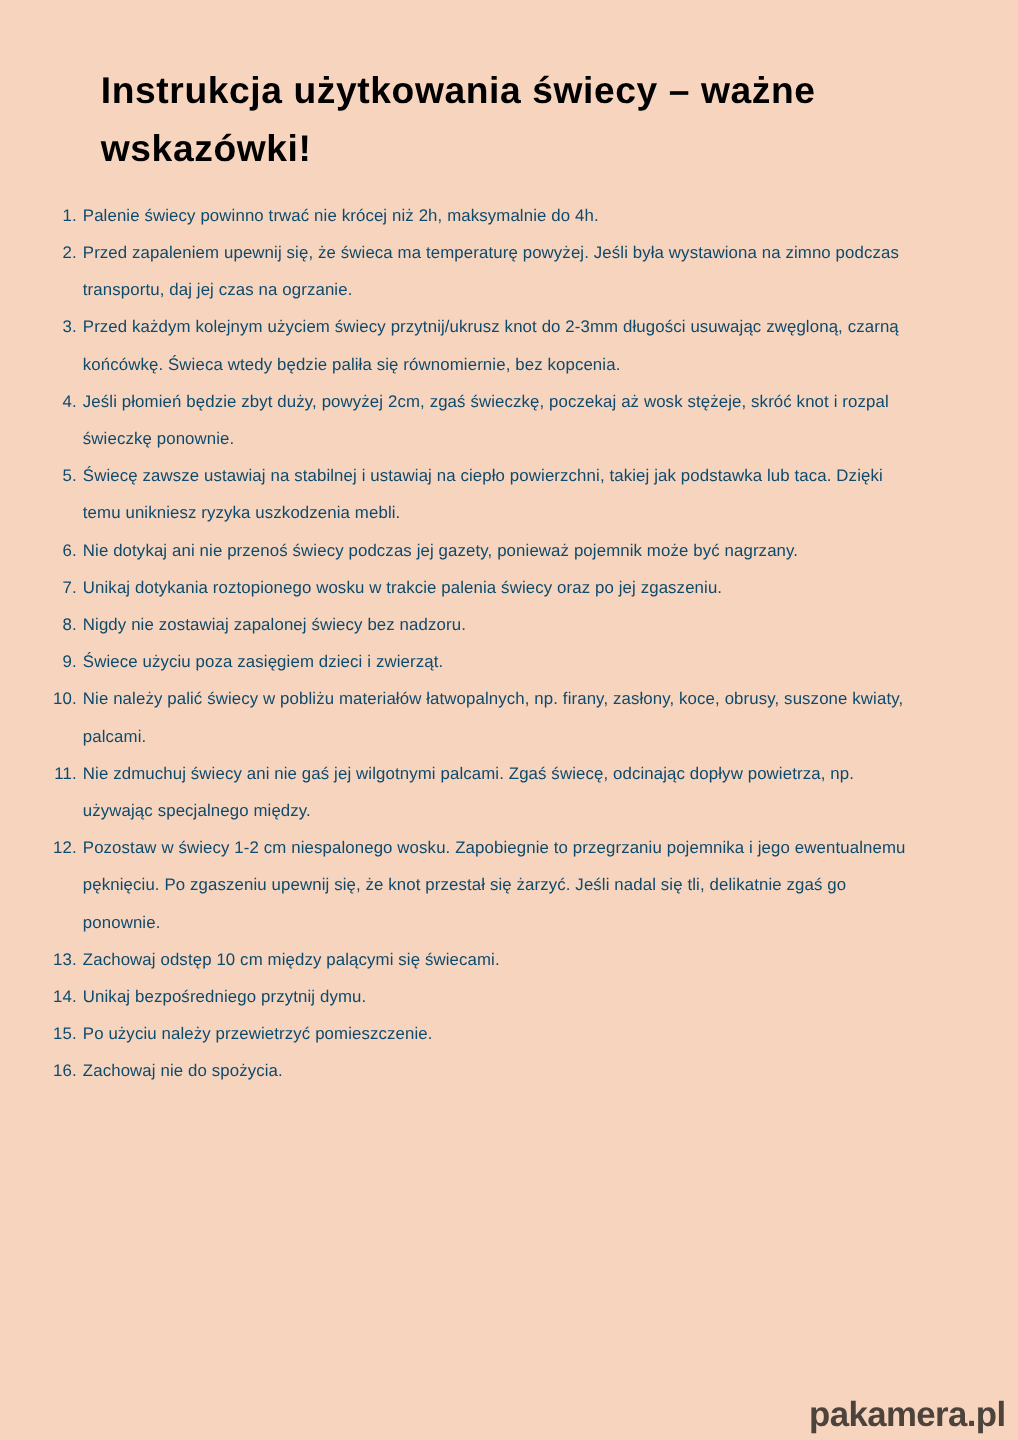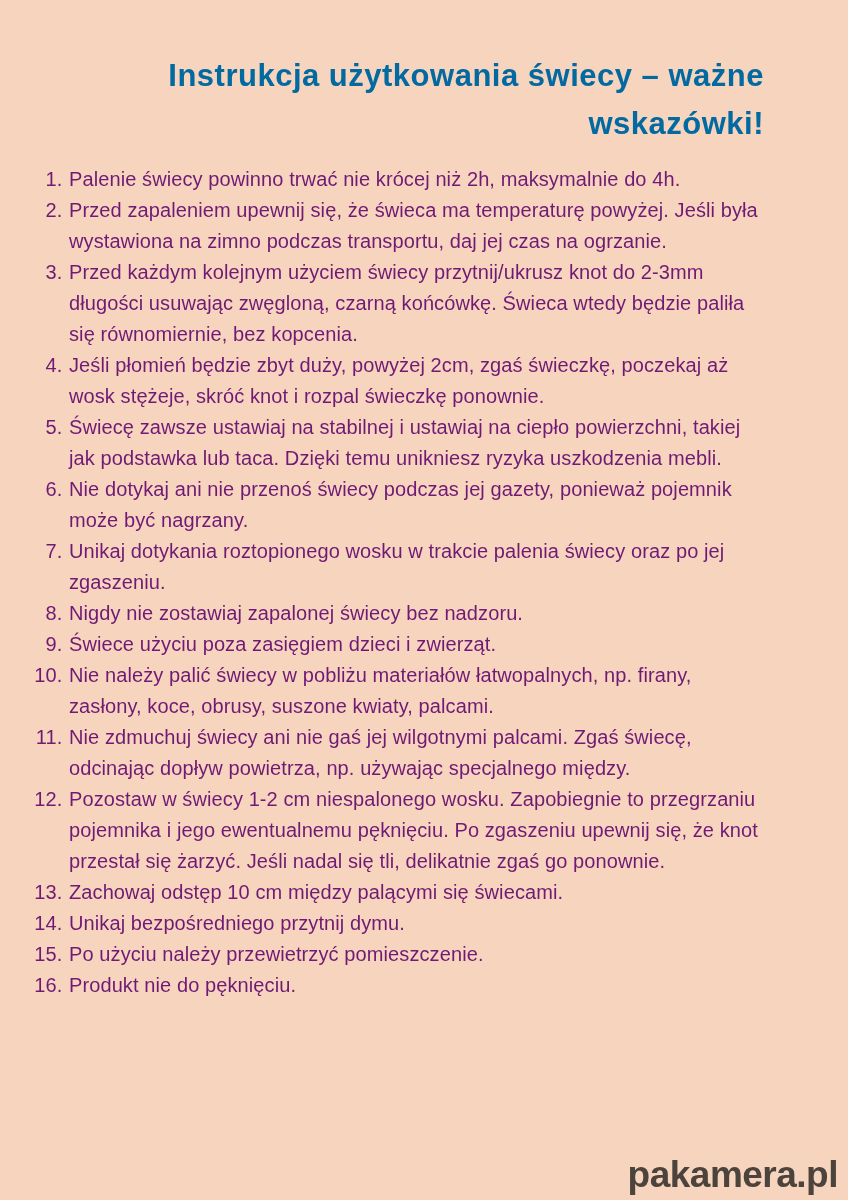--- a/index.html
+++ b/index.html
@@ -11,47 +11,47 @@
     position: relative;
     width: 848px;
     height: 1200px;
     background: #f7d4bd;
     overflow: hidden;
     font-family: "Liberation Sans", sans-serif;
   }
   .title {
     margin: 52px auto 16px auto;
     width: 680px;
-    text-align: right;
+    text-align: left;
     font-family: "Liberation Sans", sans-serif;
     font-size: 31px;
     line-height: 48px;
     font-weight: bold;
     letter-spacing: 0.5px;
-    color: #0369a1;
+    color: #000000;
   }
   ol.instruction-list {
     margin: 0 0 0 30px;
     padding: 0 0 0 38px;
     width: 692px;
     list-style: decimal outside;
-    font-size: 20px;
+    font-size: 14px;
     line-height: 31px;
     letter-spacing: 0.1px;
-    color: #701a75;
+    color: #0c4a6e;
   }
   ol.instruction-list li {
     padding-left: 1px;
   }
   .watermark {
     position: absolute;
     right: 10px;
     bottom: 4px;
     font-family: "Liberation Sans", sans-serif;
-    font-size: 37px;
+    font-size: 29px;
     font-weight: bold;
     letter-spacing: -0.5px;
     color: #4b433c;
   }
 </style>
 </head>
 <body>
 
 <div class="page">
   <h1 class="title">Instrukcja użytkowania świecy – ważne wskazówki!</h1>
@@ -65,17 +65,17 @@
       <li>Nie dotykaj ani nie przenoś świecy podczas jej gazety, ponieważ pojemnik może być nagrzany.</li>
       <li>Unikaj dotykania roztopionego wosku w trakcie palenia świecy oraz po jej zgaszeniu.</li>
       <li>Nigdy nie zostawiaj zapalonej świecy bez nadzoru.</li>
       <li>Świece użyciu poza zasięgiem dzieci i zwierząt.</li>
       <li>Nie należy palić świecy w pobliżu materiałów łatwopalnych, np. firany, zasłony, koce, obrusy, suszone kwiaty, palcami.</li>
       <li>Nie zdmuchuj świecy ani nie gaś jej wilgotnymi palcami. Zgaś świecę, odcinając dopływ powietrza, np. używając specjalnego między.</li>
       <li>Pozostaw w świecy 1-2 cm niespalonego wosku. Zapobiegnie to przegrzaniu pojemnika i jego ewentualnemu pęknięciu. Po zgaszeniu upewnij się, że knot przestał się żarzyć. Jeśli nadal się tli, delikatnie zgaś go ponownie.</li>
       <li>Zachowaj odstęp 10 cm między palącymi się świecami.</li>
       <li>Unikaj bezpośredniego przytnij dymu.</li>
       <li>Po użyciu należy przewietrzyć pomieszczenie.</li>
-      <li>Produkt nie do pęknięciu.</li>
+      <li>Zachowaj nie do spożycia.</li>
     </ol>
 
   <div class="watermark">pakamera.pl</div>
 </div>
 
 </body></html>

